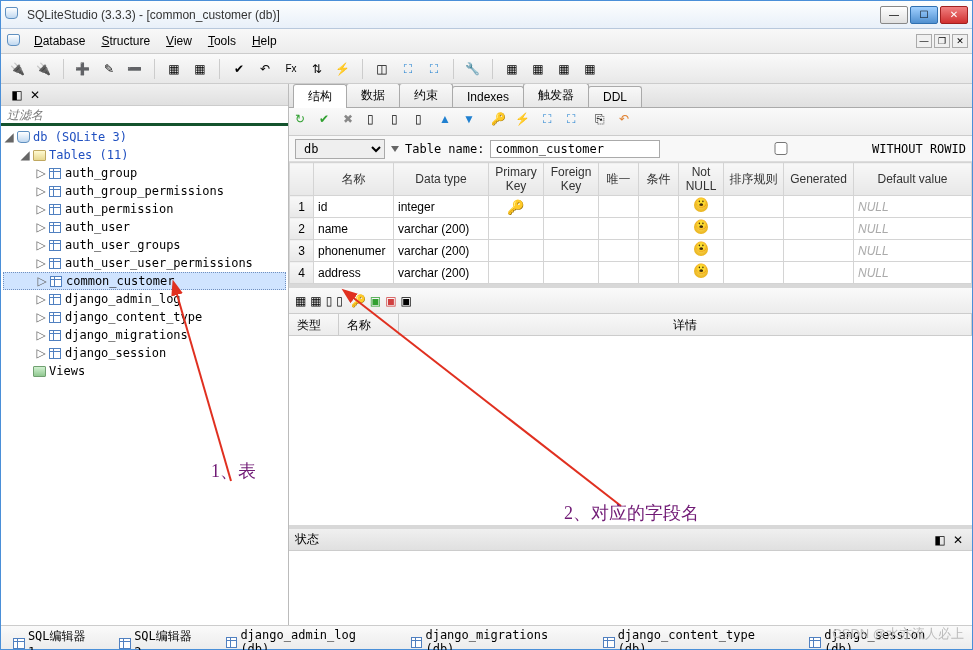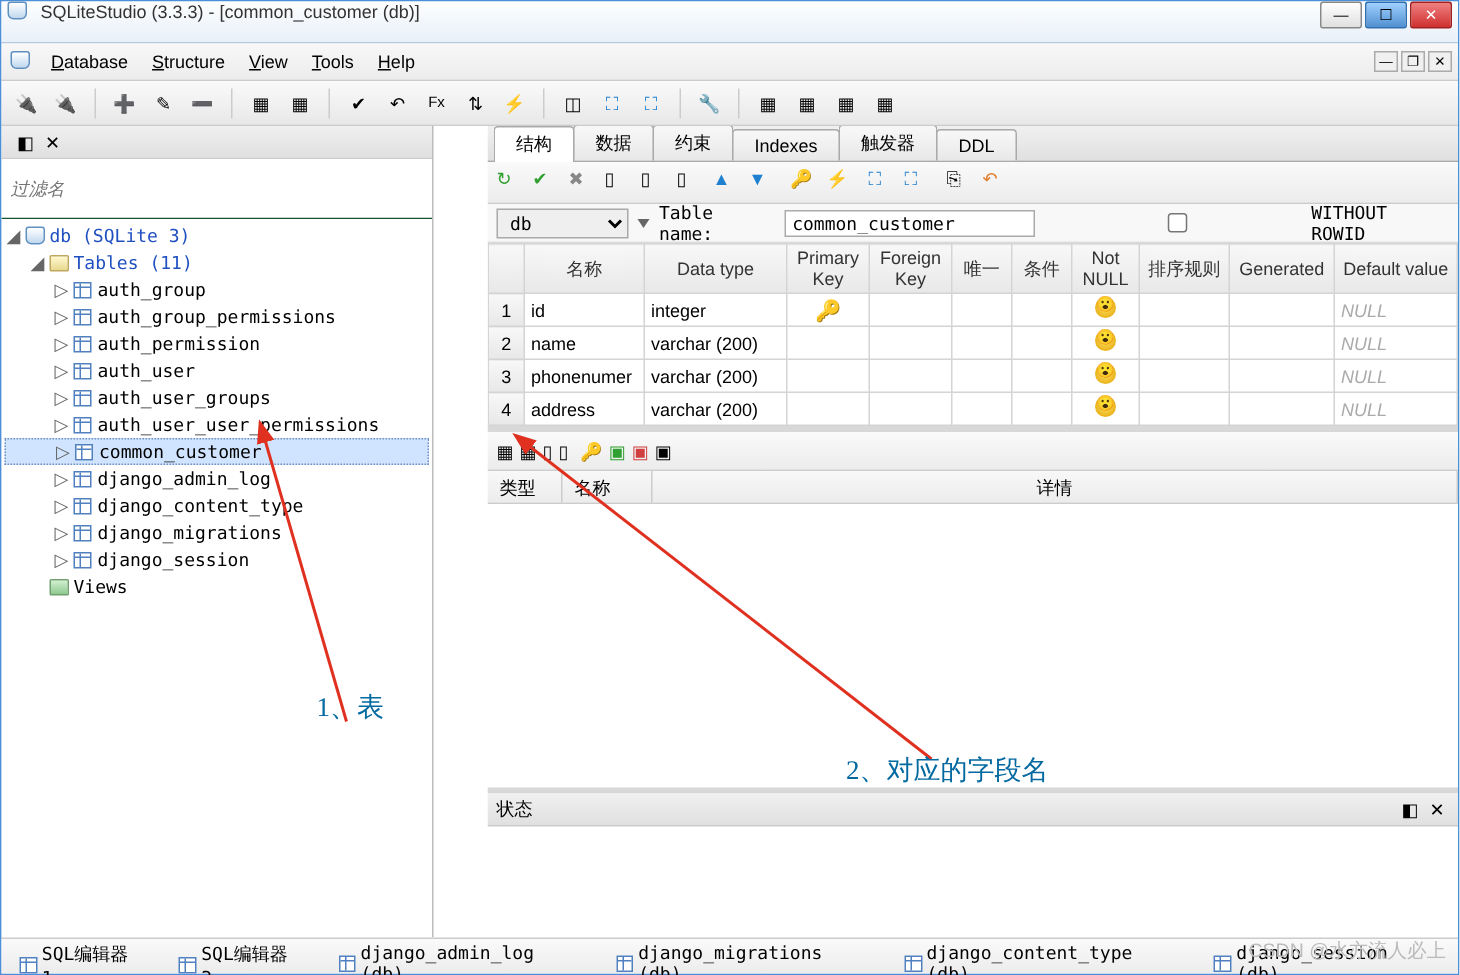--- a/index.html
+++ b/index.html
@@ -1,47 +1,47 @@
 <!DOCTYPE html>
 <html><head>
 <meta charset="utf-8">
 <style>
 * { box-sizing: border-box; margin: 0; padding: 0; }
 body { font-family: "Microsoft YaHei", Tahoma, sans-serif; font-size: 12px; background: #f0f0f0; overflow: hidden; }
 .window { width: 973px; height: 650px; background: #fff; display: flex; flex-direction: column; border: 1px solid #4a8fd8; position: relative; }
-.titlebar { height: 28px; background: linear-gradient(#fdfefe, #e8f0f9); display: flex; align-items: flex-start; padding: 0 4px; border-bottom: 1px solid #b8c8dc; }
+.titlebar { height: 28px; background: linear-gradient(#fdfefe, #e8f0f9); display: flex; align-items: center; padding: 0 4px; border-bottom: 1px solid #b8c8dc; }
 .titlebar .icon { width: 16px; height: 16px; margin-right: 6px; }
 .titlebar .title { flex: 1; font-size: 12px; color: #333; }
 .titlebar .btns { display: flex; gap: 2px; }
 .titlebar .btn { width: 28px; height: 18px; border: 1px solid #888; background: linear-gradient(#fefefe,#e0e0e0); border-radius: 2px; font-size: 10px; display: flex; align-items: center; justify-content: center; cursor: pointer; }
 .titlebar .btn.close { background: linear-gradient(#f08080,#d03030); color: #fff; border-color: #a02020; }
 .titlebar .btn.max { background: linear-gradient(#a0d0ff,#5090d0); border-color: #3070b0; }
 .menubar { height: 22px; background: linear-gradient(#f8f8f8,#ececec); display: flex; align-items: center; padding: 12px 6px; border-bottom: 1px solid #ccc; position: relative; }
 .menubar .item { padding: 2px 8px; cursor: pointer; }
 .menubar .item u { text-decoration: underline; }
 .menubar .mdi { position: absolute; right: 4px; display: flex; gap: 2px; }
 .menubar .mdi div { width: 16px; height: 14px; border: 1px solid #aaa; background: #f0f0f0; font-size: 9px; display: flex; align-items: center; justify-content: center; cursor: pointer; }
 .toolbar { height: 30px; background: linear-gradient(#fafafa,#e8e8e8); display: flex; align-items: center; padding: 0 6px; gap: 4px; border-bottom: 1px solid #ccc; }
 .toolbar .tbtn { width: 22px; height: 22px; border: 1px solid transparent; display: flex; align-items: center; justify-content: center; cursor: pointer; border-radius: 2px; }
 .toolbar .sep { width: 1px; height: 20px; background: #ccc; margin: 0 4px; }
 .body { flex: 1; display: flex; overflow: hidden; }
 .sidebar { width: 288px; display: flex; flex-direction: column; border-right: 1px solid #bbb; background: #fff; }
 .panel-hdr { height: 22px; background: linear-gradient(#f0f0f0,#e0e0e0); display: flex; align-items: center; padding: 0 6px; border-bottom: 1px solid #ccc; }
 .panel-hdr .t { flex: 1; }
 .panel-hdr .pbtn { width: 16px; height: 16px; display: flex; align-items: center; justify-content: center; cursor: pointer; margin-left: 2px; }
-.filter { height: 40px; border-bottom: 1px solid #14532d; }
+.filter { height: 20px; border-bottom: 3px solid #14532d; }
 .filter input { width: 100%; height: 100%; border: none; padding: 0 6px; font-size: 12px; outline: none; color: #888; font-style: italic; }
 .tree { flex: 1; overflow: auto; padding: 2px; font-family: "SimSun", monospace; font-size: 12px; position: relative; }
 .tree-row { display: flex; align-items: center; height: 18px; cursor: pointer; white-space: nowrap; }
 .tree-row.sel { background: #d0e4ff; border: 1px dotted #7090c0; }
 .tw { display: inline-block; width: 12px; text-align: center; color: #666; font-family: sans-serif; }
 .ticon { width: 16px; height: 14px; margin-right: 2px; display: inline-flex; align-items: center; justify-content: center; }
 .blue { color: #2050c0; }
 .ind { display: inline-block; }
-.main { flex: 1; display: flex; flex-direction: column; background: #fff; overflow: hidden; margin-left: 36px; }
+.main { flex: 1; display: flex; flex-direction: column; background: #fff; overflow: hidden; }
 .tabs { height: 24px; display: flex; align-items: flex-end; background: linear-gradient(#f0f0f0,#e0e0e0); border-bottom: 1px solid #aaa; padding-left: 4px; }
 .tab { padding: 3px 14px; border: 1px solid #aaa; border-bottom: none; background: linear-gradient(#f8f8f8,#e8e8e8); margin-right: -1px; cursor: pointer; font-size: 12px; border-radius: 3px 3px 0 0; }
 .tab.active { background: #fff; position: relative; top: 1px; }
 .subtool { height: 28px; background: linear-gradient(#fafafa,#ececec); display: flex; align-items: center; padding: 0 6px; gap: 4px; border-bottom: 1px solid #ccc; }
 .subtool .tbtn { width: 20px; height: 20px; }
 .namerow { height: 26px; display: flex; align-items: center; padding: 0 6px; gap: 6px; border-bottom: 1px solid #ddd; background: #f8f8f8; font-family: "SimSun", monospace; }
 .namerow select, .namerow input { font-size: 12px; font-family: "SimSun", monospace; border: 1px solid #aaa; padding: 1px 4px; }
 .namerow select { width: 90px; }
 .namerow input { width: 170px; }
 .namerow label { display: flex; align-items: center; gap: 6px; }
@@ -56,21 +56,21 @@
 .nn-icon::after { content: "😮"; font-size: 10px; position: absolute; top: -1px; left: 1px; }
 .lower { flex: 1; display: flex; flex-direction: column; border-top: 4px solid #d8d8d8; }
 .lower .subtool2 { height: 26px; background: linear-gradient(#fafafa,#ececec); display: flex; align-items: center; padding: 0 6px; gap: 4px; border-bottom: 1px solid #ccc; }
 .detail-hdr { height: 22px; display: flex; border-bottom: 1px solid #ccc; background: linear-gradient(#f8f8f8,#ececec); }
 .detail-hdr div { padding: 3px 8px; border-right: 1px solid #ccc; }
 .status-panel { height: 100px; border-top: 4px solid #d8d8d8; display: flex; flex-direction: column; }
 .bottom-tabs { height: 24px; background: linear-gradient(#fafafa,#ececec); display: flex; align-items: flex-start; padding: 0 8px; gap: 12px; border-top: 1px solid #ccc; font-family: "SimSun", monospace; font-size: 12px; }
 .bottom-tabs .bt { display: flex; align-items: center; gap: 3px; cursor: pointer; padding: 2px 4px; }
 .watermark { position: absolute; right: 8px; bottom: 6px; color: #bbb; font-size: 13px; }
 svg.arrow { position: absolute; pointer-events: none; }
-.annot { position: absolute; color: #0369a1; font-size: 18px; font-family: "SimSun"; pointer-events: none; }
+.annot { position: absolute; color: #701a75; font-size: 18px; font-family: "SimSun"; pointer-events: none; }
 .triangle { width: 0; height: 0; border-left: 4px solid transparent; border-right: 4px solid transparent; border-top: 6px solid #666; display: inline-block; }
 .cyl { width: 13px; height: 12px; background: linear-gradient(#fff,#c0d8f0); border: 1px solid #6090c0; border-radius: 2px 2px 4px 4px; display: inline-block; }
 .fold { width: 13px; height: 11px; background: linear-gradient(#fffad0,#e8d890); border: 1px solid #c0a860; border-radius: 1px; display: inline-block; }
 .tbl { width: 12px; height: 11px; background: #fff; border: 1px solid #5080c0; display: inline-block; position: relative; }
 .tbl::before { content: ""; position: absolute; top: 2px; left: 0; right: 0; height: 1px; background: #5080c0; }
 .tbl::after { content: ""; position: absolute; top: 0; bottom: 0; left: 3px; width: 1px; background: #5080c0; }
 </style>
 </head>
 <body>
 

